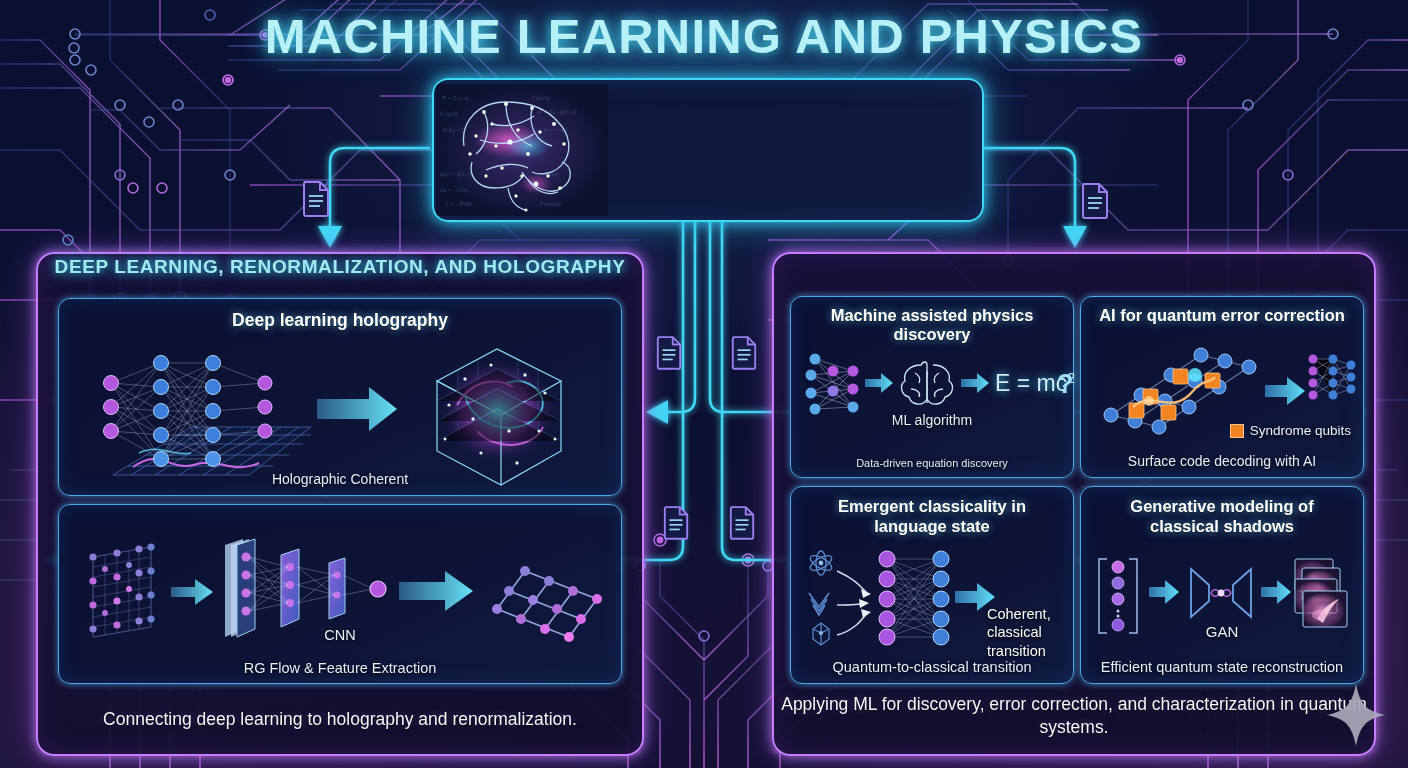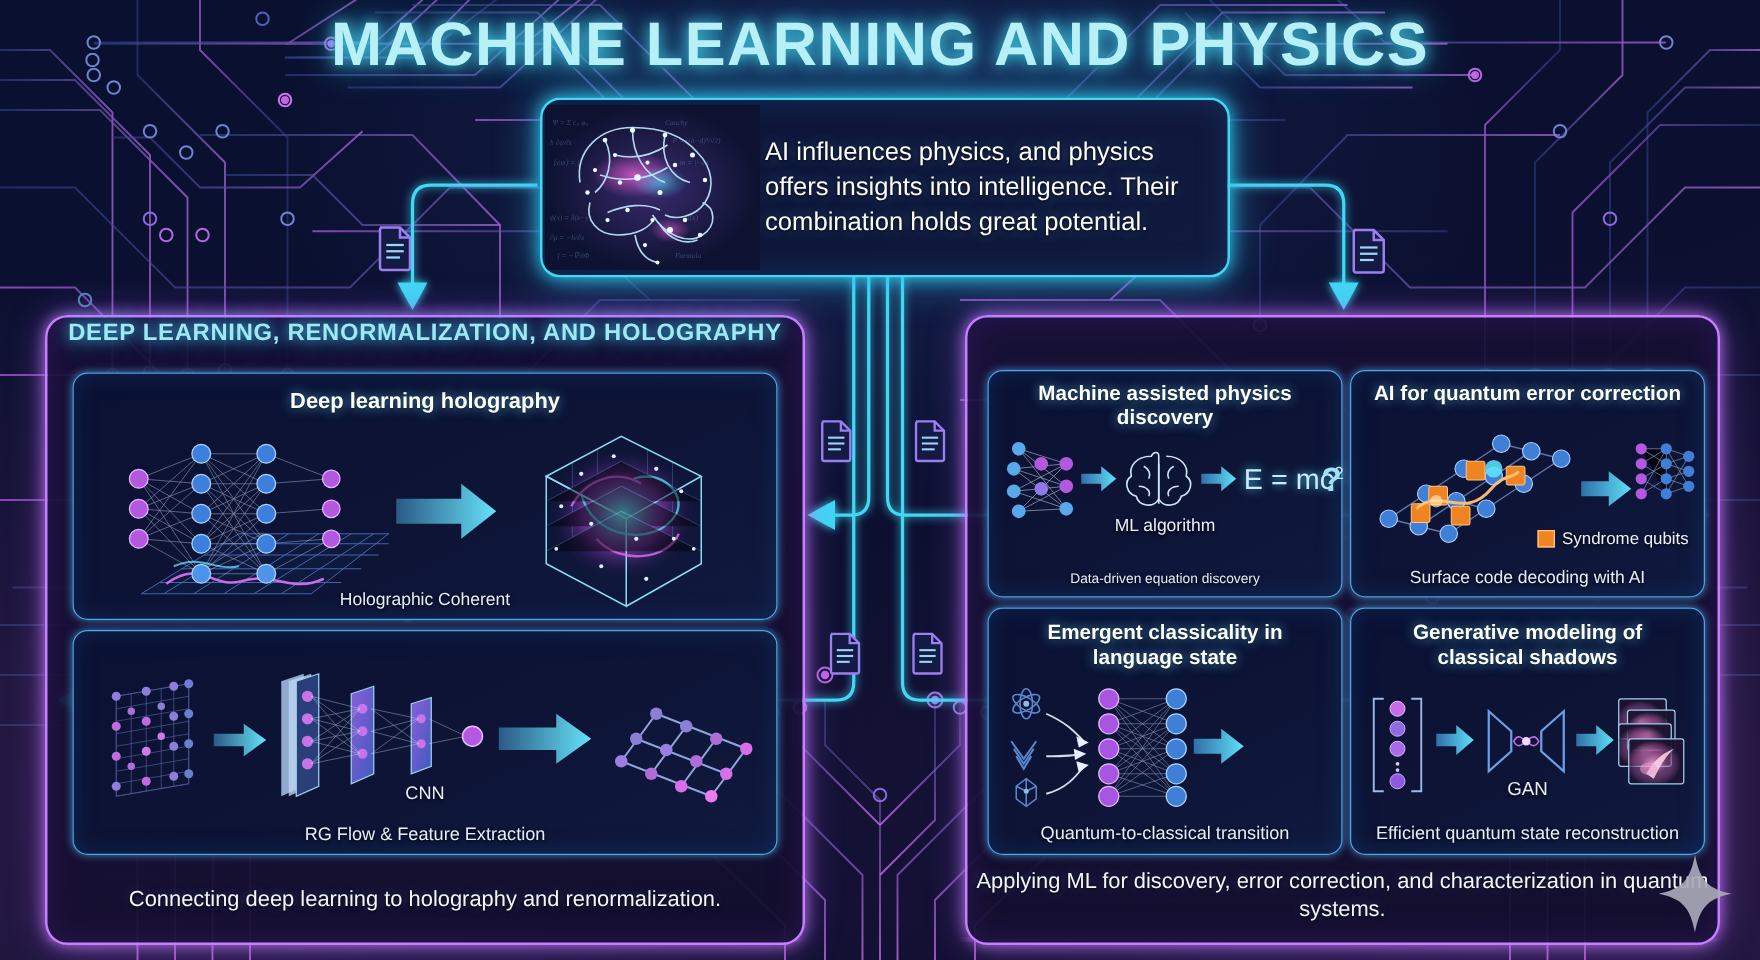--- a/index.html
+++ b/index.html
@@ -391,21 +391,20 @@
             <circle cx="86" cy="92" r="1.7"></circle>
           <circle cx="112" cy="92" r="1.8"></circle>
             <circle cx="124" cy="104" r="1.8"></circle>
             <circle cx="80" cy="112" r="1.7"></circle>
           <circle cx="90" cy="126" r="1.6"></circle>
             <circle cx="100" cy="100" r="2.4"></circle>
             <circle cx="74" cy="58" r="2.6"></circle>
         </g>
       </svg>
     </div>
-    <div class="hero-text">AI influences physics, and physics offers insights into intelligence. Their combination holds great potential.</div>
   </div>
 
   <div class="panel" id="panel-left">
     <div class="panel-title">DEEP LEARNING, RENORMALIZATION, AND HOLOGRAPHY</div>
 
     <div class="card" id="card-holo">
       <div class="card-title" style="font-size:17.5px;margin-top:11px;">Deep learning holography</div>
       <svg style="position:absolute;left:14px;top:36px;" width="534" height="150" viewBox="0 0 534 150">
         <defs>
           <linearGradient id="arrG" x1="0" y1="0" x2="1" y2="0">
@@ -770,20 +769,26 @@
           <circle cx="88" cy="70" r="8" fill="#a855e0" stroke="#e3b6ff" stroke-width="1"></circle>
           <circle cx="88" cy="88" r="8" fill="#a855e0" stroke="#e3b6ff" stroke-width="1"></circle>
           <circle cx="142" cy="10" r="8" fill="#3f7fd8" stroke="#a9d4ff" stroke-width="1"></circle>
           <circle cx="142" cy="30" r="8" fill="#3f7fd8" stroke="#a9d4ff" stroke-width="1"></circle>
           <circle cx="142" cy="50" r="8" fill="#3f7fd8" stroke="#a9d4ff" stroke-width="1"></circle>
           <circle cx="142" cy="70" r="8" fill="#3f7fd8" stroke="#a9d4ff" stroke-width="1"></circle>
           <circle cx="142" cy="88" r="8" fill="#3f7fd8" stroke="#a9d4ff" stroke-width="1"></circle>
         </g>
         <path d="M156 42 L178 42 L178 34 L196 48 L178 62 L178 54 L156 54 Z" fill="url(#arrE)"></path>
       </svg>
+      <div style="position:absolute;left:196px;top:118px;width:86px;color:#ffffff;font-size:14.5px;line-height:1.27;
+                  text-shadow:0 1px 3px #000;">
+        <div>Coherent,</div>
+        <div>classical</div>
+        <div>transition</div>
+      </div>
       <div class="caption" style="bottom:8px;font-size:14.5px;">Quantum-to-classical transition</div>
     </div>
 
     <div class="card" id="card-gan">
       <div class="card-title" style="font-size:16.5px;margin-top:10px;line-height:1.2;padding:0 16px;">Generative modeling of classical shadows</div>
       <svg style="position:absolute;left:10px;top:66px;" width="262" height="92" viewBox="0 0 262 92">
         <defs>
           <linearGradient id="arrG3" x1="0" y1="0" x2="1" y2="0">
             <stop offset="0%" stop-color="#2f6fa8"></stop>
               <stop offset="100%" stop-color="#5fe0f8"></stop>

